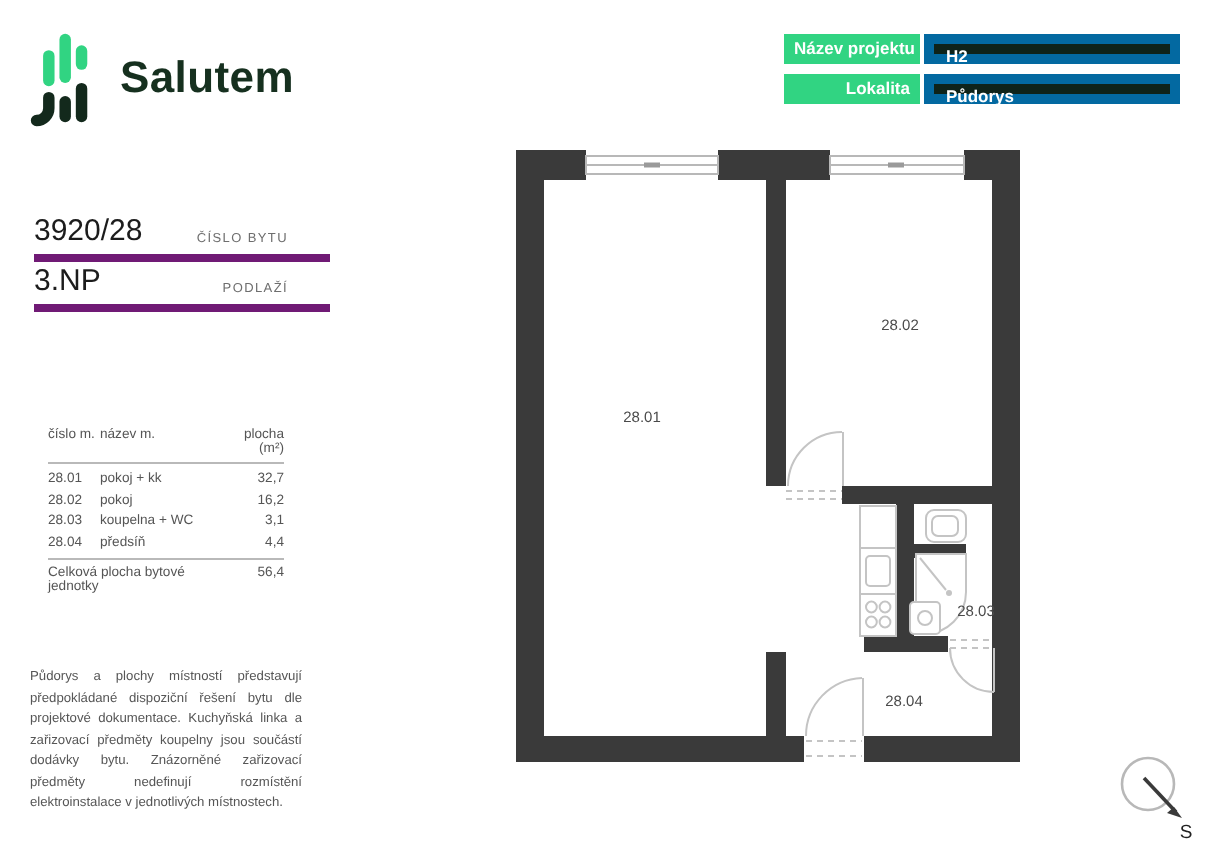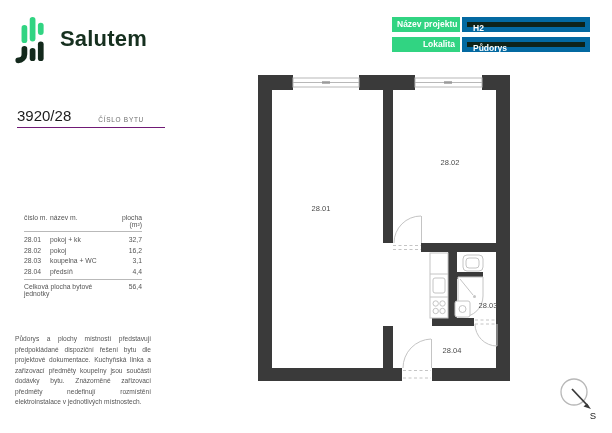--- a/index.html
+++ b/index.html
@@ -13,21 +13,21 @@
 
   
   .project{position:absolute;left:392px;top:17px;width:198px;}
   .project-row{display:flex;height:15px;margin-bottom:5px;font-size:8.5px;font-weight:bold;}
   .project-label{width:68px;background:#31d482;color:#ffffff;text-align:right;
                  padding:0 5px;line-height:15px;box-sizing:border-box;white-space:nowrap;}
   .project-value{flex:1;background:#0e231a;color:#ffffff;padding:0 6px;line-height:13px;
                  margin-left:2px;border:5px solid #0369a1;box-sizing:border-box;}
 
   
-  .spec{position:absolute;left:17px;width:148px;height:19px;border-bottom:1px solid #701a75;
+  .spec{position:absolute;left:17px;width:148px;height:19px;border-bottom:4px solid #701a75;
         display:flex;justify-content:space-between;align-items:flex-end;box-sizing:content-box;}
   .spec-value{font-size:15px;color:#1c1c1c;padding-bottom:3px;}
   .spec-label{font-size:6.5px;color:#6e6e6e;letter-spacing:.7px;padding:0 21px 4px 0;}
 
   
   .room-table{position:absolute;left:24px;top:214px;width:118px;font-size:6.8px;color:#555;}
   .rt-row{display:flex;align-items:baseline;}
   .c1{width:26px;}
   .c2{flex:1;}
   .c3{width:30px;text-align:right;}
@@ -71,20 +71,24 @@
     <div class="project-row">
       <div class="project-label">Lokalita</div>
       <div class="project-value">Půdorys</div>
     </div>
   </div>
 
   <div class="spec" style="top:108px">
     <span class="spec-value">3920/28</span>
     <span class="spec-label">ČÍSLO BYTU</span>
   </div>
+  <div class="spec" style="top:133px">
+    <span class="spec-value">3.NP</span>
+    <span class="spec-label">PODLAŽÍ</span>
+  </div>
 
   <div class="room-table">
     <div class="rt-row rt-head">
       <span class="c1">číslo m.</span>
       <span class="c2">název m.</span>
       <span class="c3">plocha (m²)</span>
     </div>
     <div class="rt-body">
       <div class="rt-row">
         <span class="c1">28.01</span>

